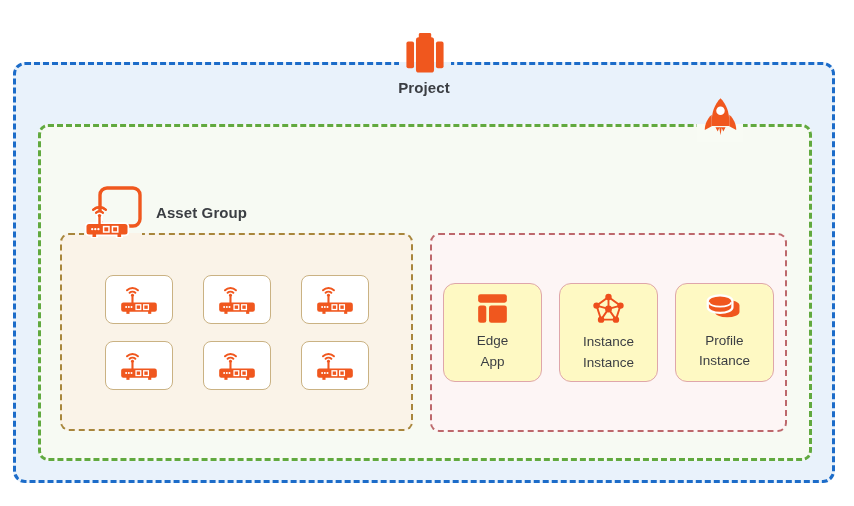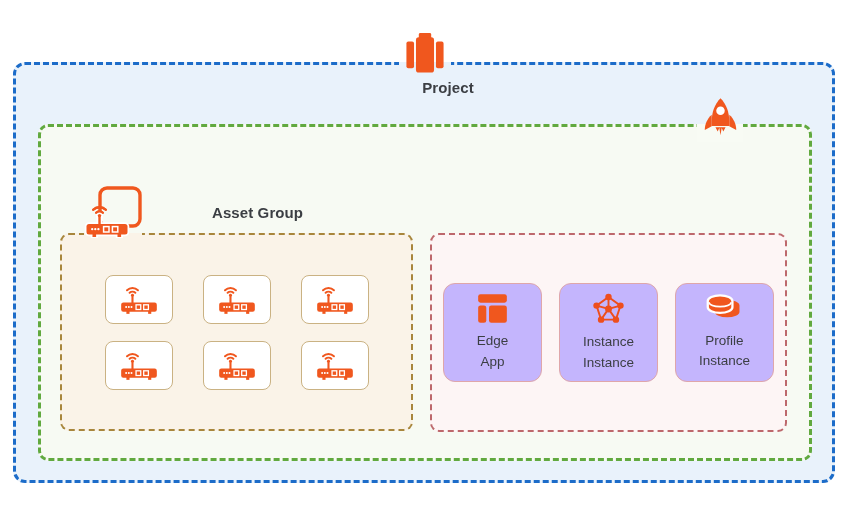--- a/index.html
+++ b/index.html
@@ -21,46 +21,46 @@
     display:flex;align-items:center;justify-content:center;gap:17px;}
 
   
   .icon-patch{display:flex;align-items:center;justify-content:center;z-index:5;}
   .project-icon-wrap{left:399px;top:30px;width:52px;height:46px;
     background:linear-gradient(#ffffff 0 70%,#e9f2fb 70% 100%);}
   .rocket-wrap{left:697px;top:95px;width:46px;height:47px;
     background:linear-gradient(#e9f2fb 0 62%,#f8fbf4 62% 100%);}
 
   
-  .heading{font-size:15px;font-weight:700;color:#3b3e43;letter-spacing:.1px;padding-left:48px;}
+  .heading{font-size:15px;font-weight:700;color:#3b3e43;letter-spacing:.1px;}
   .project-label{left:13px;top:79px;width:822px;text-align:center;}
   .deploy-label{top:150px;right:57px;}
 
   
-  .section-header{display:flex;align-items:center;gap:22px;z-index:6;}
+  .section-header{display:flex;align-items:center;gap:14px;z-index:6;}
   .asset-header{left:84px;top:186px;}
   .app-header{left:466px;top:187px;}
   .composed-icon{position:relative;display:block;}
   .asset-composed{width:58px;height:52px;
     background:linear-gradient(#f7faf3 0 90%,#faf3e8 90% 100%);}
   .app-composed{width:52px;height:50px;
     background:linear-gradient(#f7faf3 0 91%,#fdf5f5 91% 100%);}
   .composed-icon svg{position:absolute;}
   .frame-pos-a{right:0;top:0;}
   .router-pos{left:0;bottom:0;}
   .frame-pos-b{right:0;top:0;}
   .glyph-pos{left:0;bottom:1px;}
   .halo use{stroke:#ffffff;stroke-width:3.6px;}
 
   
   .router-card{background:#ffffff;border:1.5px solid #cab283;border-radius:8px;
     display:flex;align-items:center;justify-content:center;}
 
   
-  .app-card{width:97px;height:97px;background:#c4b5fd;border:1.5px solid #dfa6aa;
+  .app-card{width:97px;height:97px;background:#fef9c3;border:1.5px solid #dfa6aa;
     border-radius:12px;display:flex;flex-direction:column;align-items:center;
     justify-content:center;gap:7px;}
   .card-label{font-size:13.5px;line-height:1.5;text-align:center;color:#3b3e43;}
   .card-label span{display:block;}
 
   .symbols{position:absolute;width:0;height:0;overflow:hidden;}
 </style>
 </head>
 <body>
 

